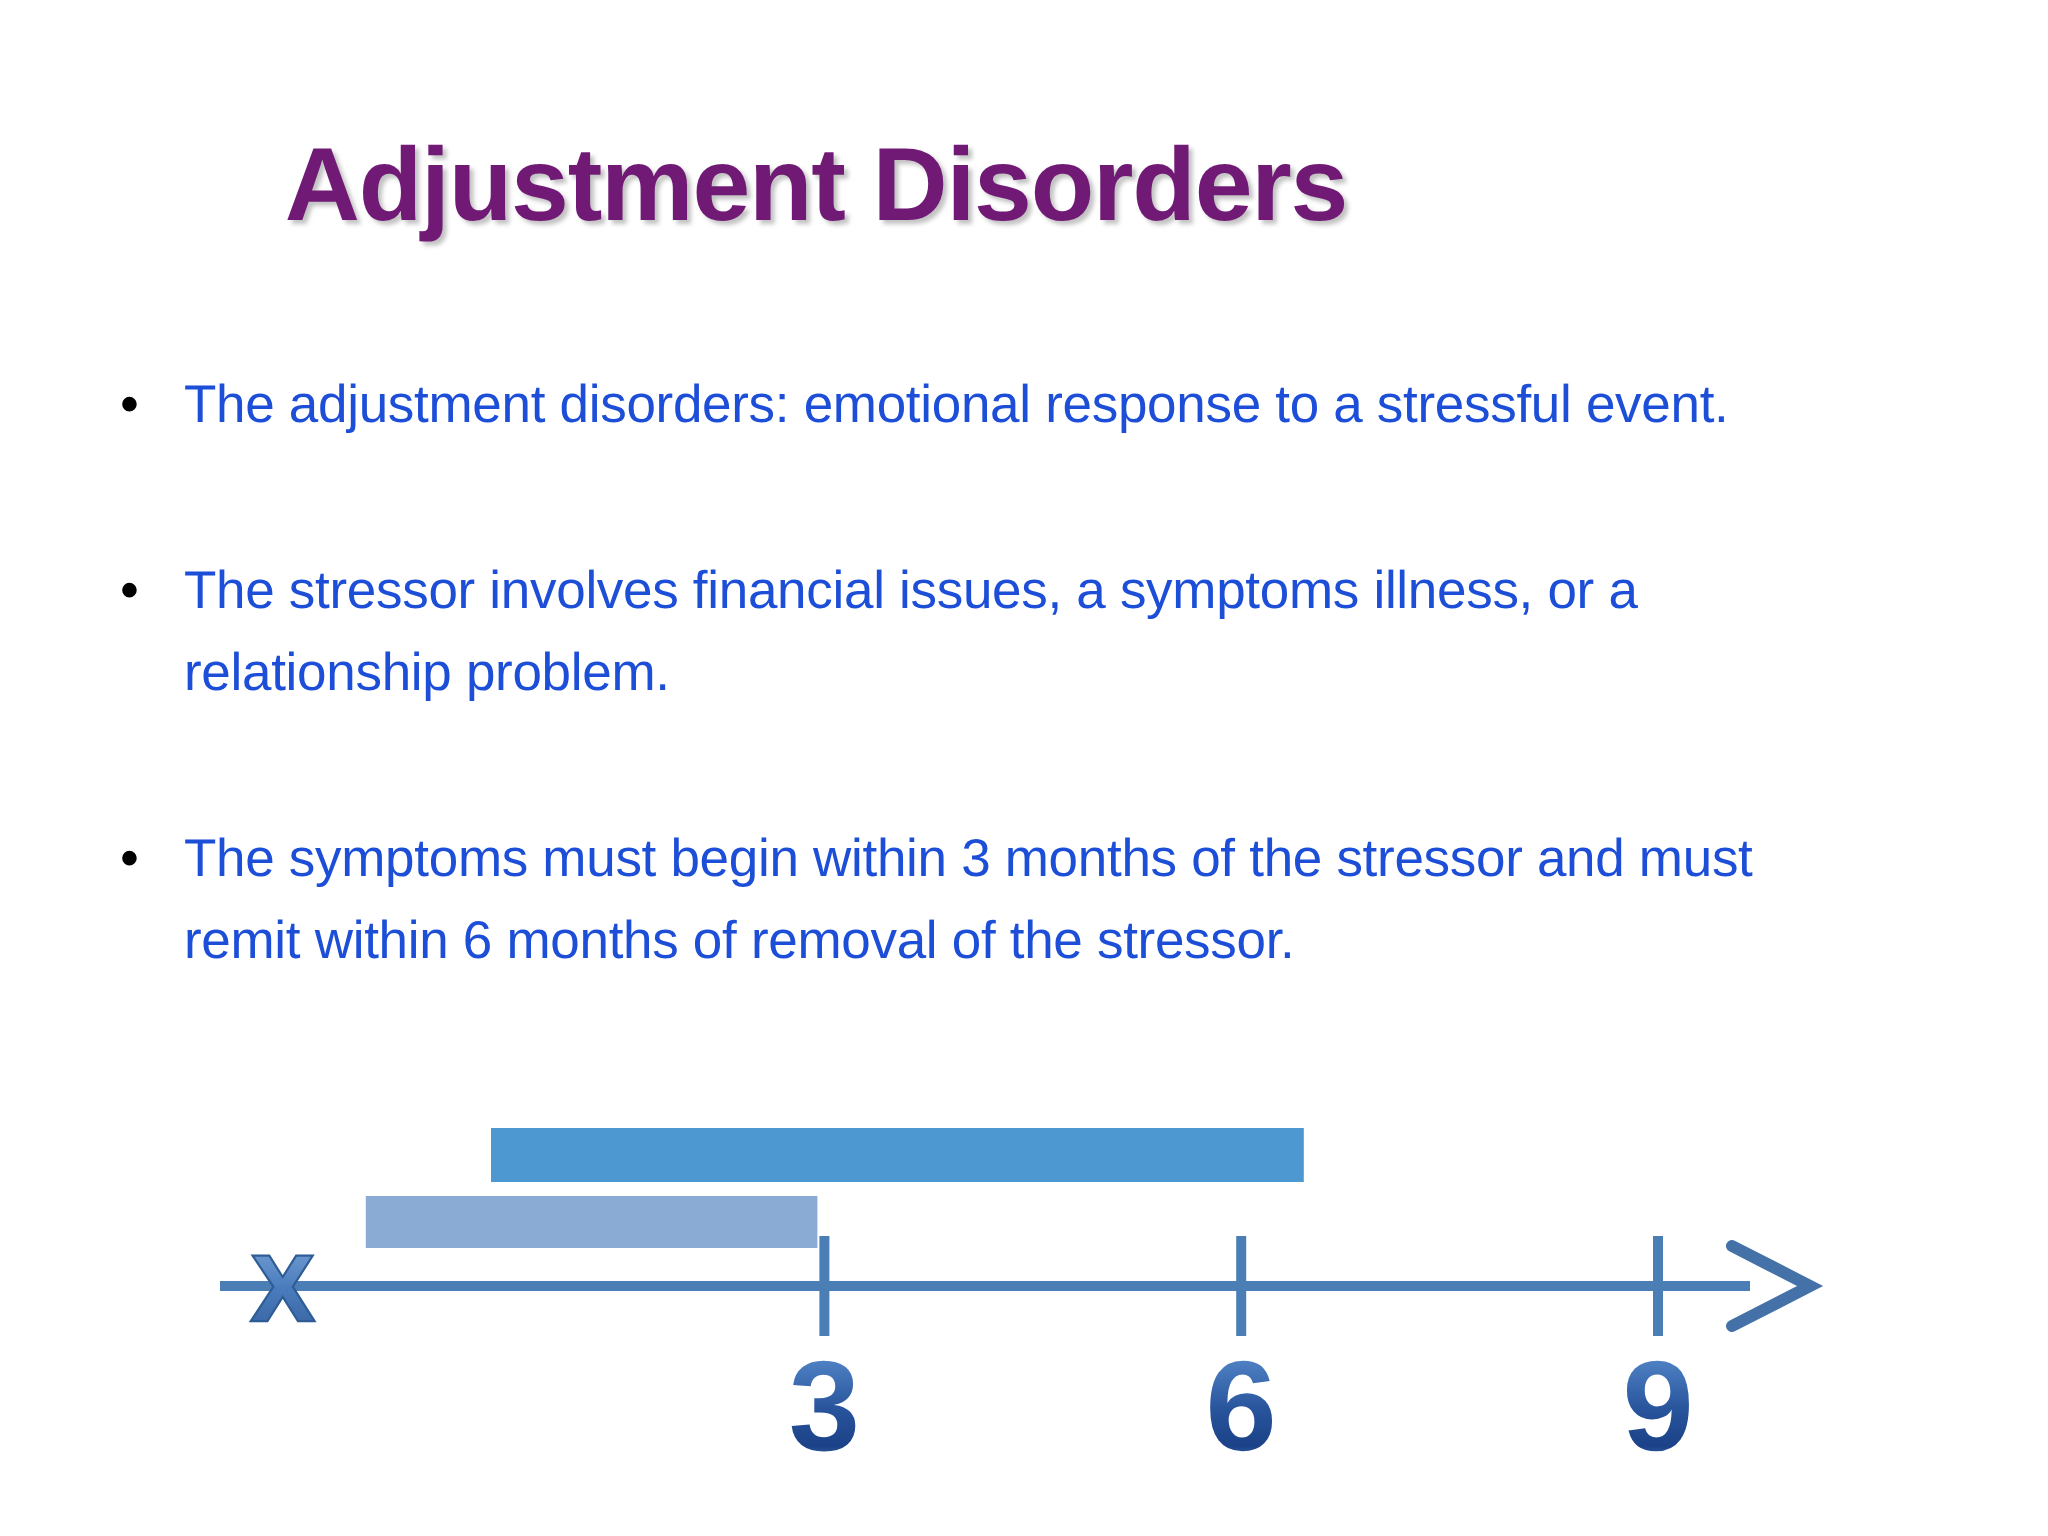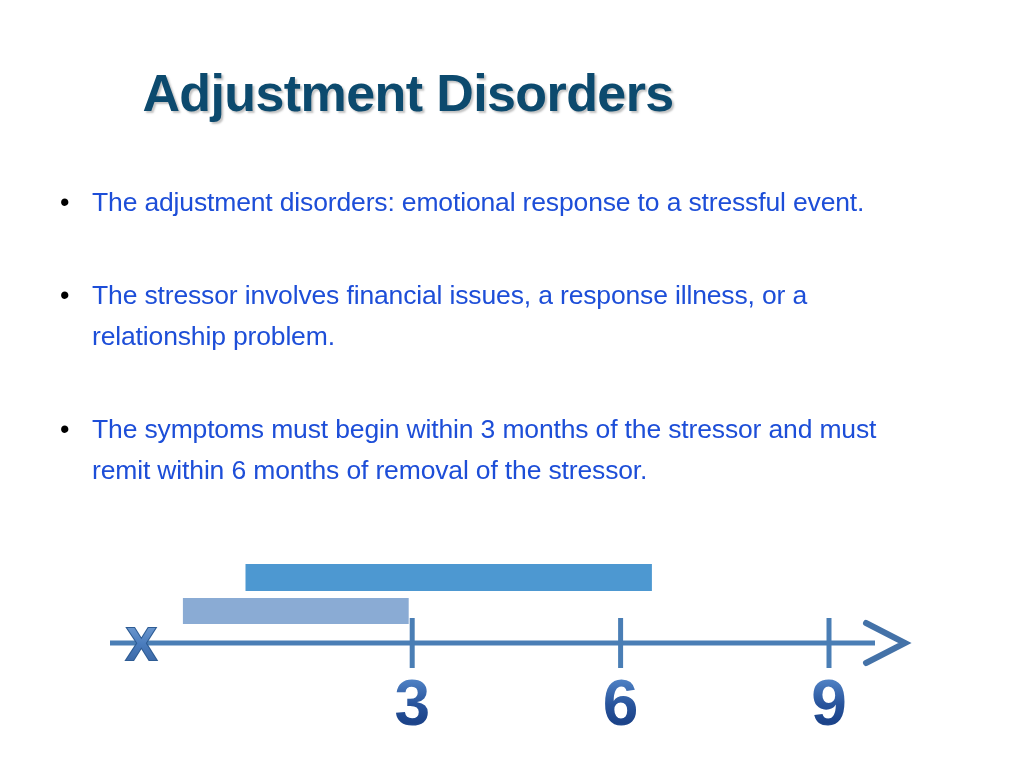--- a/index.html
+++ b/index.html
@@ -30,21 +30,21 @@
     position: absolute;
     left: 0;
     top: 66px;
     width: 816px;
     text-align: center;
     font-family: "Liberation Sans", sans-serif;
     font-weight: bold;
     font-size: 52px;
     line-height: 1.05;
     letter-spacing: -0.6px;
-    color: #0c4a6e;
+    color: #701a75;
     text-shadow: 2px 2px 2px rgba(120,120,120,0.45);
     white-space: nowrap;
   }
 
   
   #bullets {
     position: absolute;
     left: 54px;
     top: 182px;
     width: 916px;
@@ -106,21 +106,21 @@
 
   <div id="bullets">
 
     <div class="bullet-row">
       <span class="bullet-dot">•</span>
       <span class="bullet-text">The adjustment disorders: emotional response to a stressful event.</span>
     </div>
 
     <div class="bullet-row">
       <span class="bullet-dot">•</span>
-      <span class="bullet-text">The stressor involves financial issues, a response illness, or a relationship problem.</span>
+      <span class="bullet-text">The stressor involves financial issues, a symptoms illness, or a relationship problem.</span>
     </div>
 
     <div class="bullet-row">
       <span class="bullet-dot">•</span>
       <span class="bullet-text">The symptoms must begin within 3 months of the stressor and must remit within 6 months of removal of the stressor.</span>
     </div>
 
   </div>
 
   <div id="timeline">

